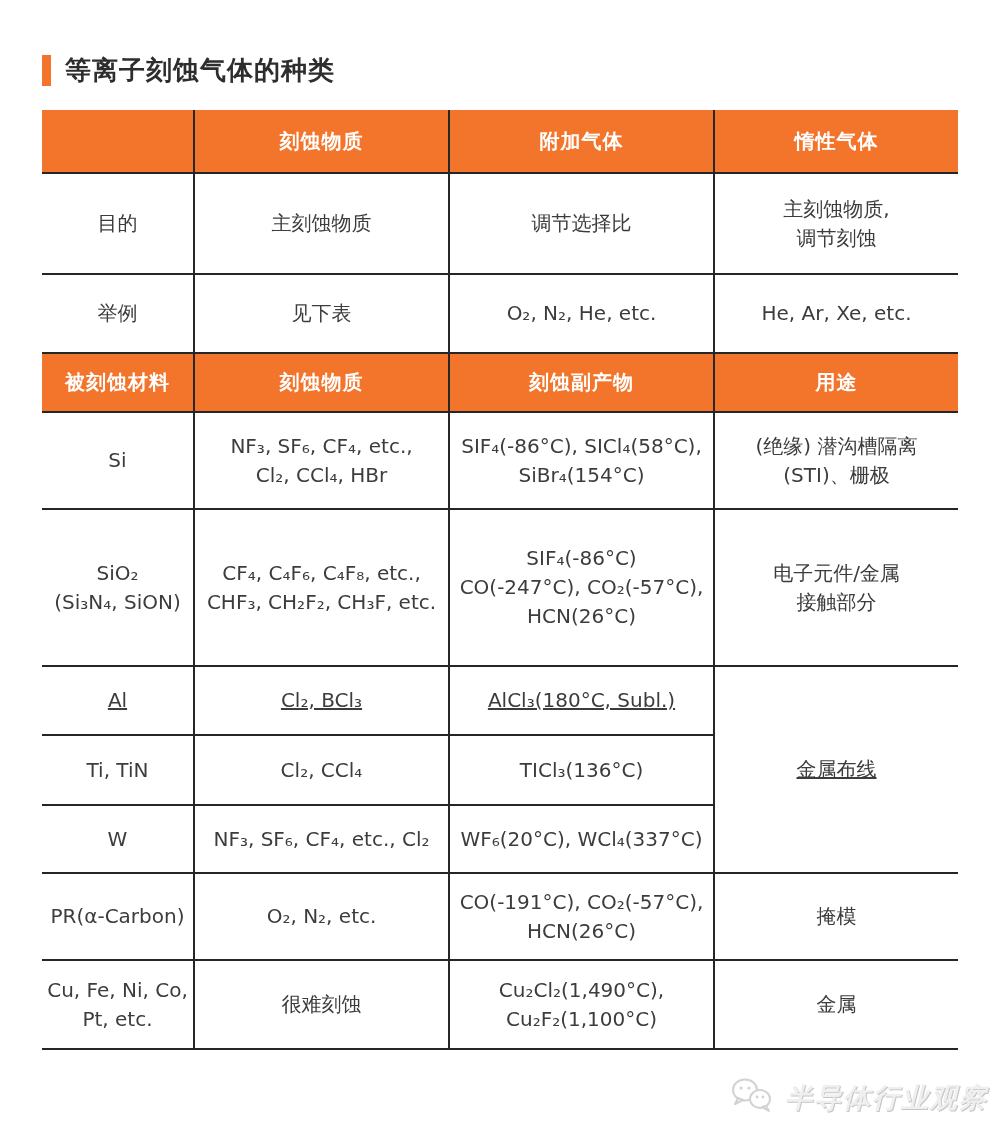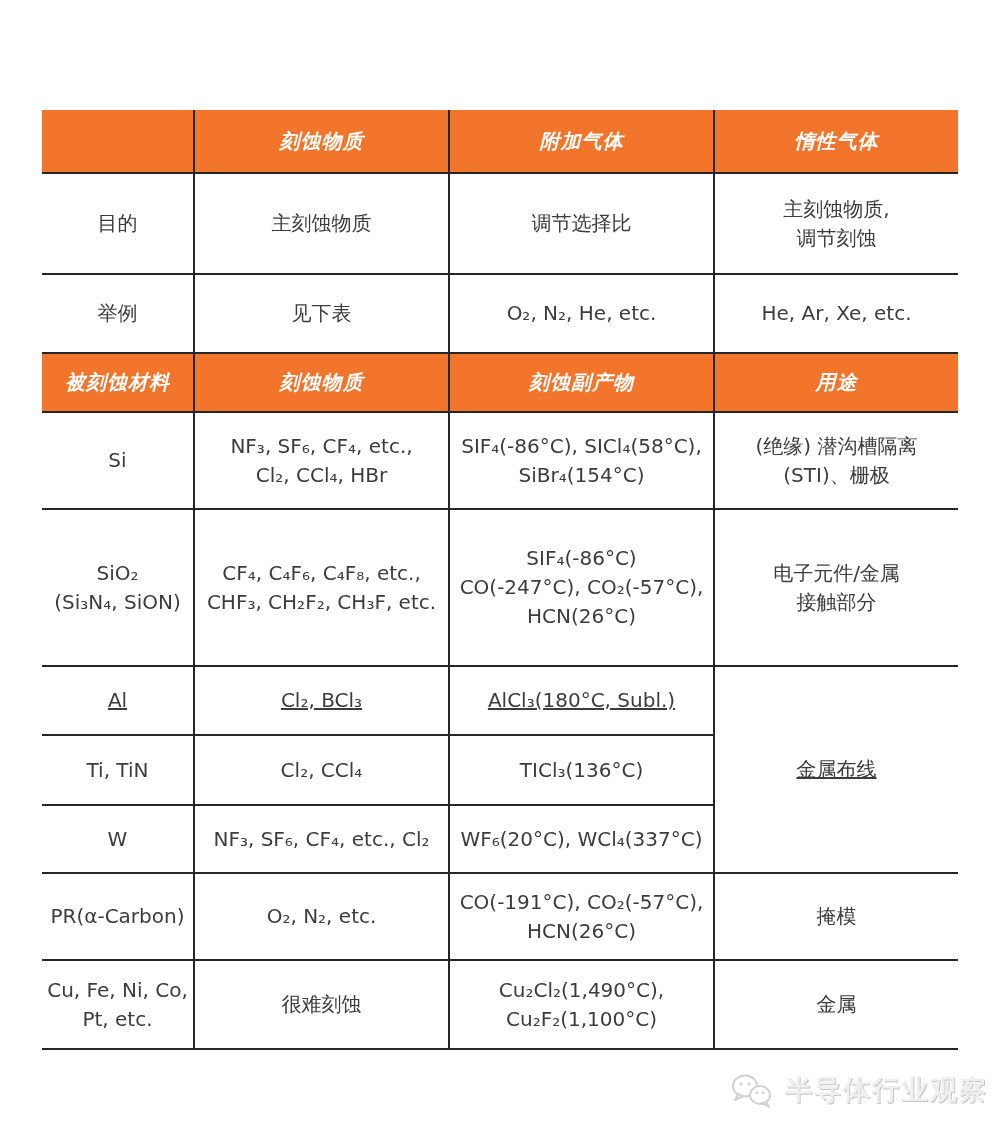--- a/index.html
+++ b/index.html
@@ -29,50 +29,53 @@
     text-align:center;vertical-align:middle;
     white-space:pre-line;line-height:1.45;
     padding:2px 4px;overflow:hidden;
   }
   .etch-table tr td:first-child{border-left:0;margin-left:40px;}
   .etch-table tr td:last-child{border-right:0;}
   .etch-table tr:first-child td{border-top:0;}
   td.hdr{
     background:#F3752B;color:#ffffff;font-weight:bold;font-size:20px;
     letter-spacing:1px;
-    font-style:italic;
   }
   tr.rh1 td{height:58px;}
   tr.r-purpose td{height:95px;}
   tr.r-example td{height:73px;}
   tr.rh2 td{height:53px;}
   tr.r-si td{height:91px;}
   tr.r-sio2 td{height:151px;}
   tr.r-al td{height:63px;text-decoration:underline;}
   tr.r-ti td{height:64px;}
   tr.r-w td{height:62px;}
   tr.r-pr td{height:81px;}
   tr.r-cu td{height:83px;}
   
   .watermark{
     position:absolute;right:12px;top:1072px;height:44px;
-    display:flex;align-items:flex-start;gap:10px;
+    display:flex;align-items:flex-end;gap:10px;font-style:italic;
   }
   .wm-icon{flex:0 0 auto;}
   .wm-text{
     font-size:27px;font-weight:bold;letter-spacing:2px;
     color:#efefef;
     text-shadow:1px 1px 0 #c6c6c6;
   }
 </style>
 </head>
 <body>
 
 <div class="page">
 
+  <div class="title-row">
+    <span class="title-bar"></span>
+    <h1 class="title">等离子刻蚀气体的种类</h1>
+  </div>
 
   <table class="etch-table">
     <colgroup>
       <col style="width:152px">
         <col style="width:255px">
         <col style="width:265px">
         <col style="width:244px">
     </colgroup>
     <tbody>
 

